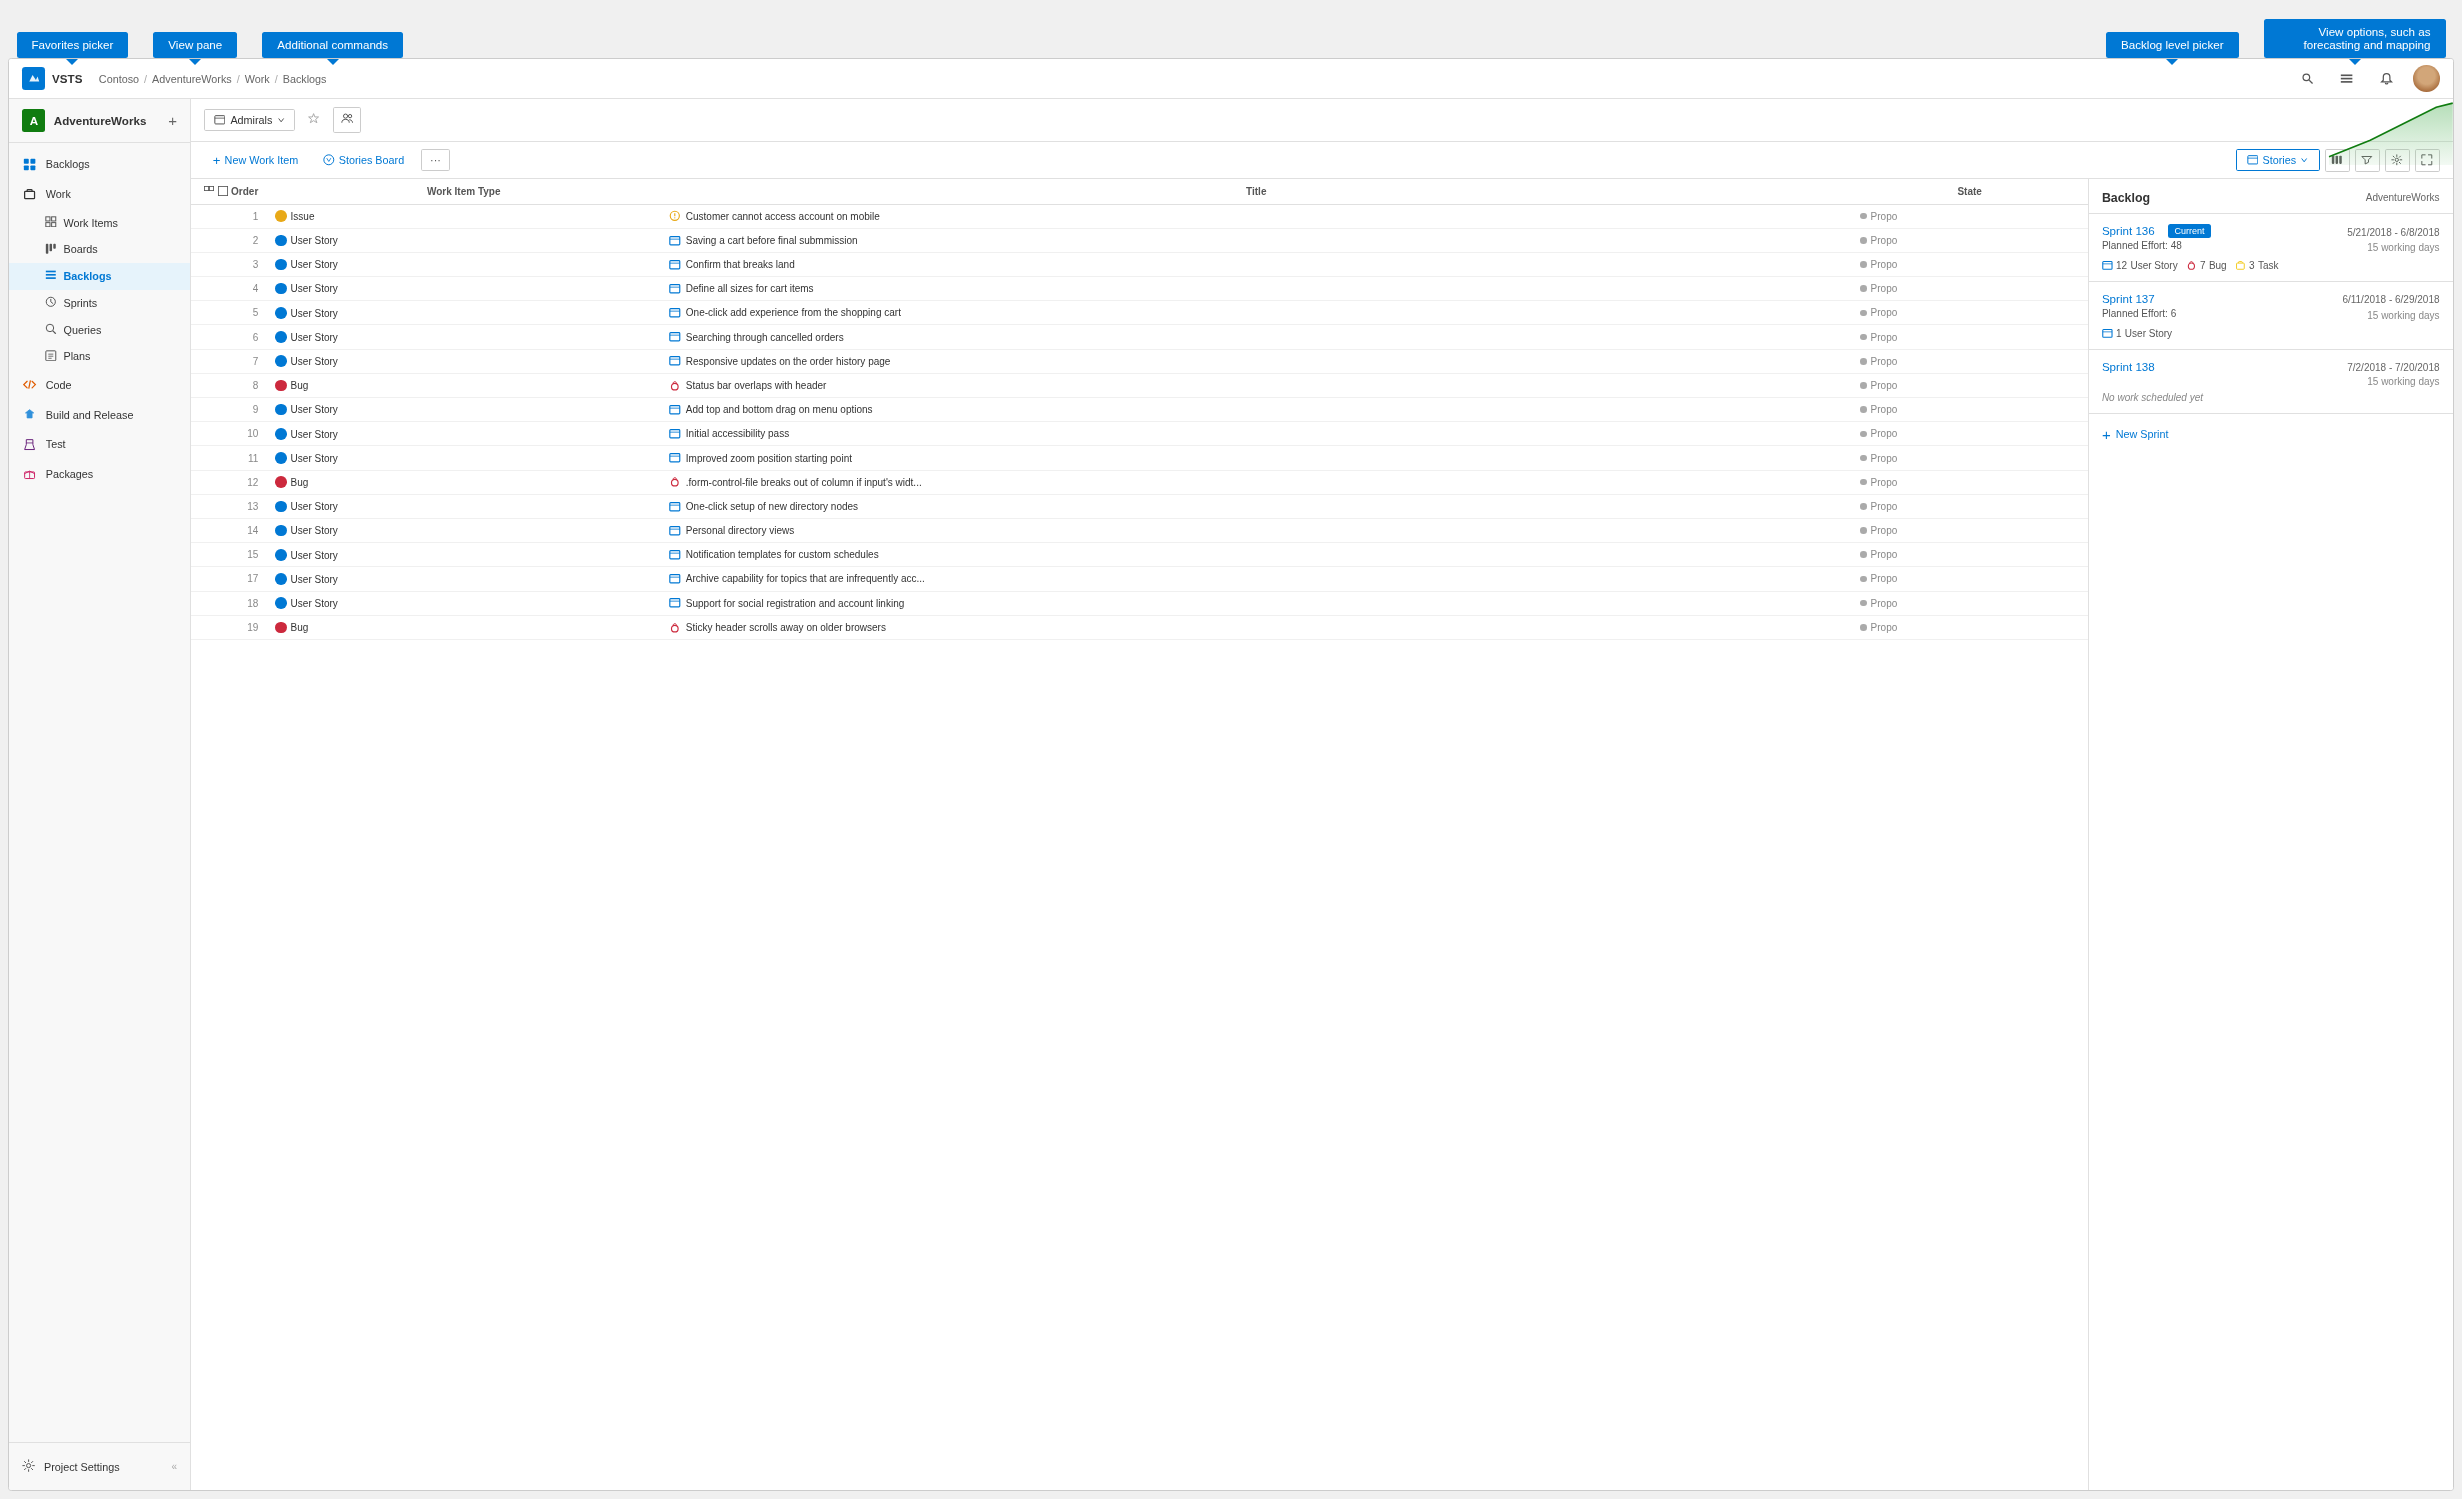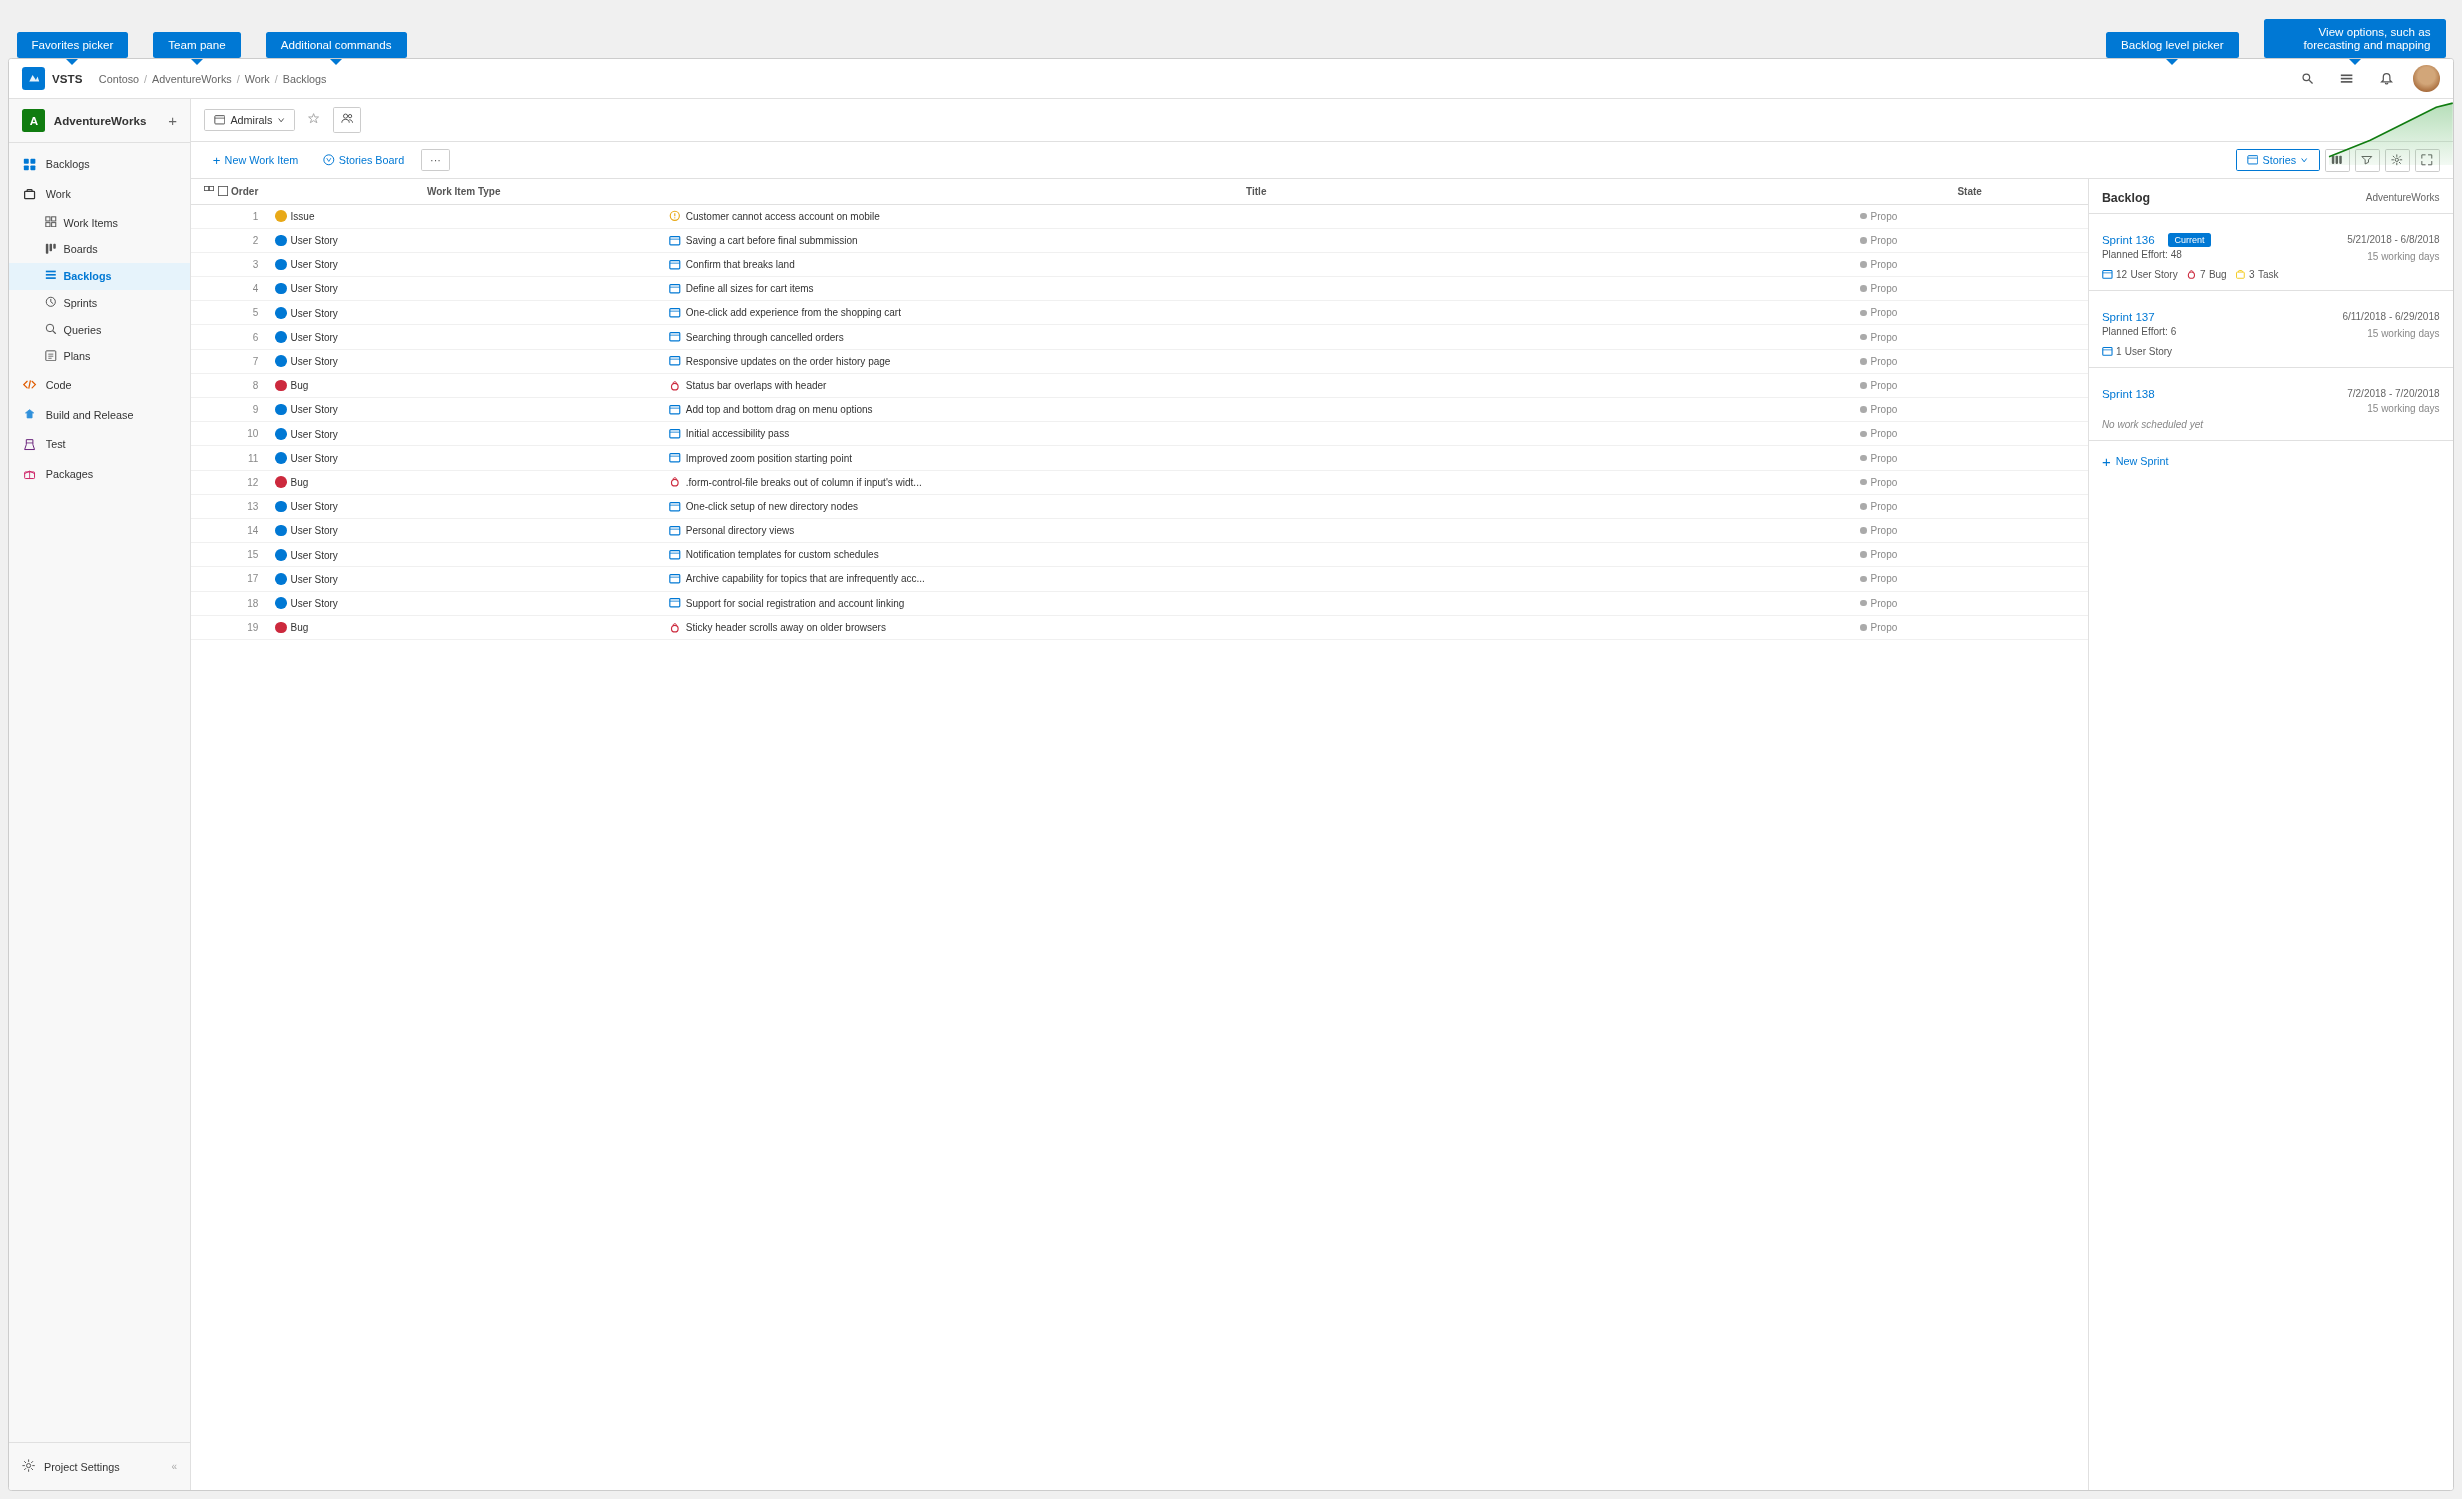--- a/index.html
+++ b/index.html
@@ -445,24 +445,23 @@
       font-size: 10px;
       color: #666;
     }
 
     .sprint-section {
       border-bottom: 0.8px solid #e0e0e0;
       padding: 10px 13.2px;
     }
     .sprint-header {
       display: flex;
-      align-items: center;
+      align-items: flex-end;
       justify-content: space-between;
       margin-bottom: 2.5px;
-      margin-top: 9px;
     }
     .sprint-name {
       color: #0078d4;
       font-size: 11.6px;
       font-weight: 500;
       cursor: pointer;
     }
     .sprint-badge {
       background: #0078d4;
       color: white;
@@ -516,21 +515,21 @@
       cursor: pointer;
       font-size: 10.8px;
     }
   </style>
 </head>
 <body>
 
 <div class="tooltip-bar">
   <div class="tooltip-group-left">
     <div class="tooltip-bubble">Favorites picker</div>
-    <div class="tooltip-bubble">Team pane</div>
+    <div class="tooltip-bubble">View pane</div>
     <div class="tooltip-bubble">Additional commands</div>
   </div>
   <div class="tooltip-group-right">
     <div class="tooltip-bubble">Backlog level picker</div>
     <div class="tooltip-right">View options, such as forecasting and mapping</div>
   </div>
 </div>
 
 <div class="window">
 

